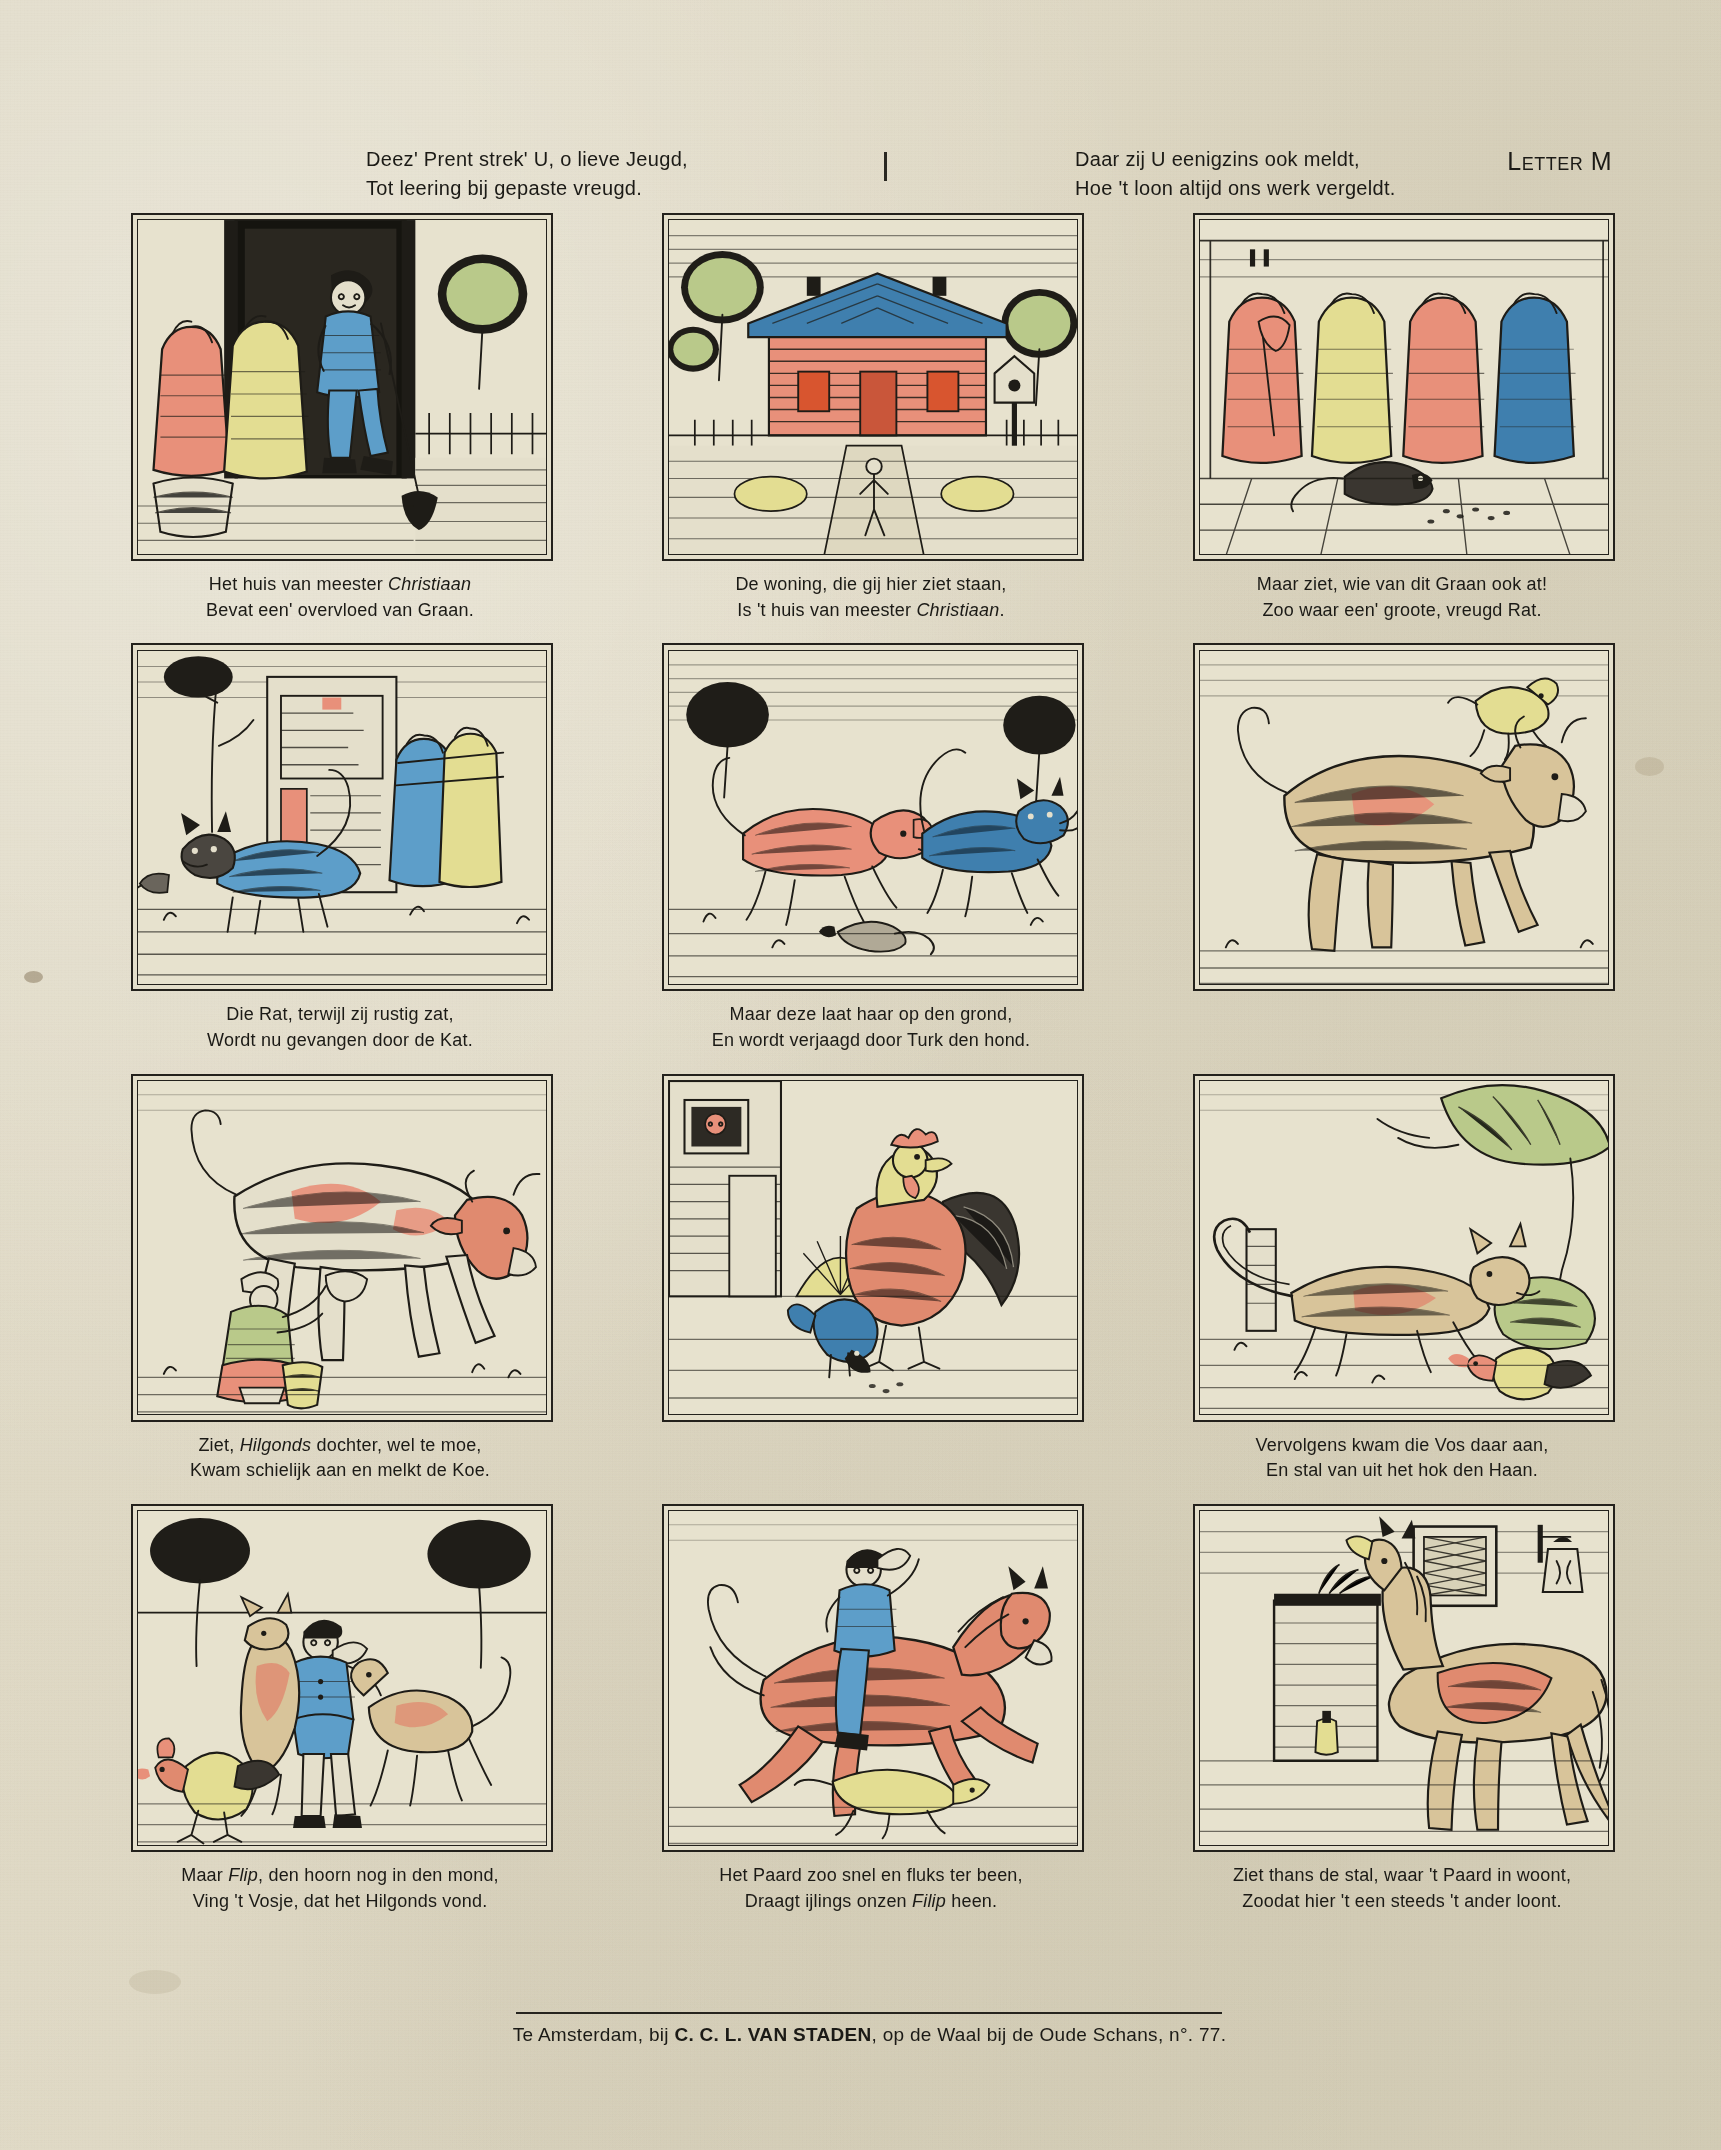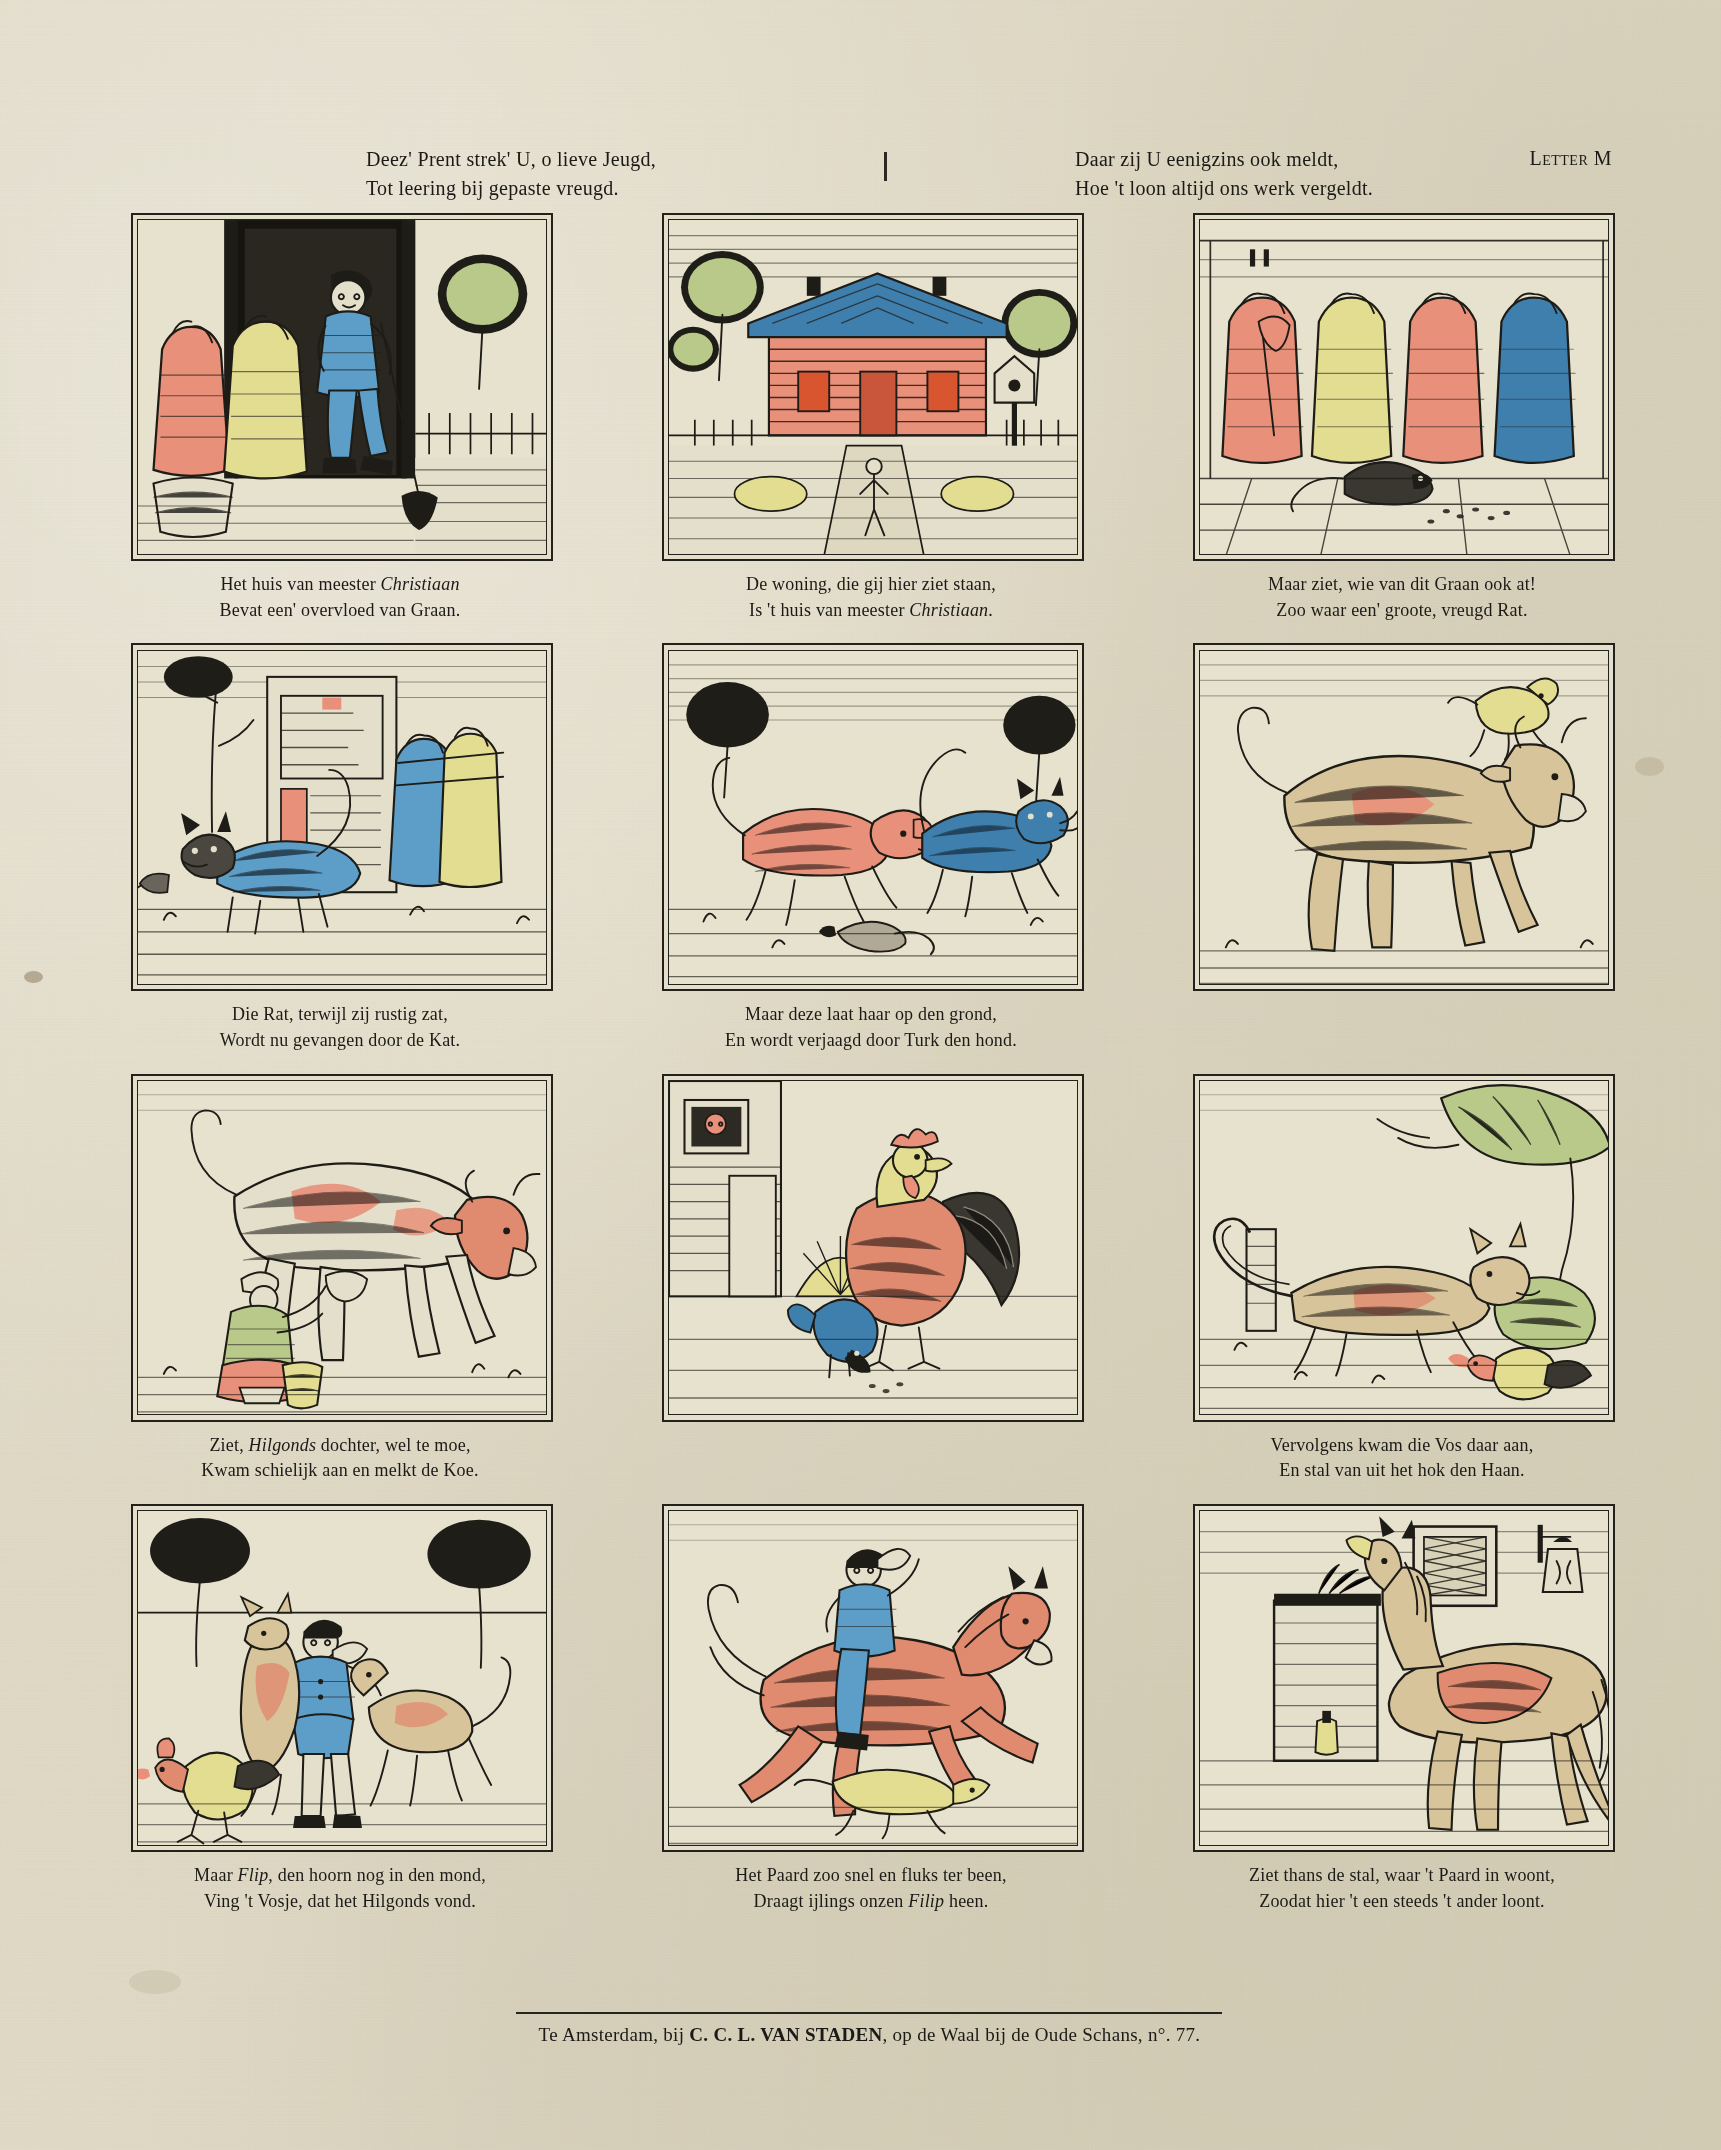--- a/index.html
+++ b/index.html
@@ -6,21 +6,21 @@
     margin: 0;
     padding: 0;
     background: #8a8a86;
   }
   .sheet {
     position: relative;
     width: 1722px;
     height: 2151px;
     background: #fde047;
     overflow: hidden;
-    font-family: Liberation Serif, serif;
+    font-family: Liberation Sans, sans-serif;
     color: #1b1a16;
   }
   
   .sheet::before {
     content: "";
     position: absolute;
     inset: 0;
     background:
       radial-gradient(ellipse at 12% 18%, rgba(255,255,255,0.30), rgba(255,255,255,0) 45%),
       radial-gradient(ellipse at 88% 10%, rgba(160,150,120,0.16), rgba(0,0,0,0) 50%),
@@ -70,21 +70,21 @@
     left: 1075px;
     top: 0;
     font-size: 20px;
     line-height: 1.45;
     letter-spacing: 0.3px;
   }
   .hdr-letter {
     position: absolute;
     right: 110px;
     top: 1.7px;
-    font-size: 20px;
+    font-size: 25px;
     letter-spacing: 0.5px;
   }
   .hdr-letter .sc { font-variant: small-caps; }
   .center-mark {
     position: absolute;
     left: 884px;
     top: 6.9px;
     width: 3.4px;
     height: 29px;
     background: #2a2822;

